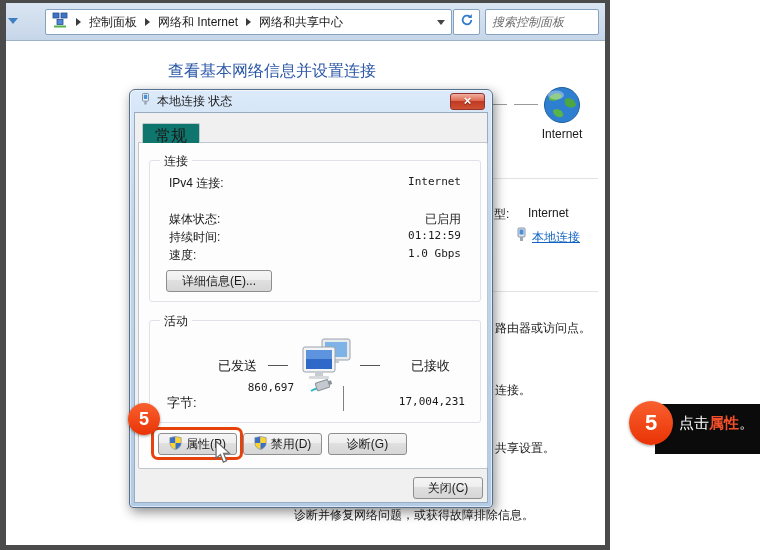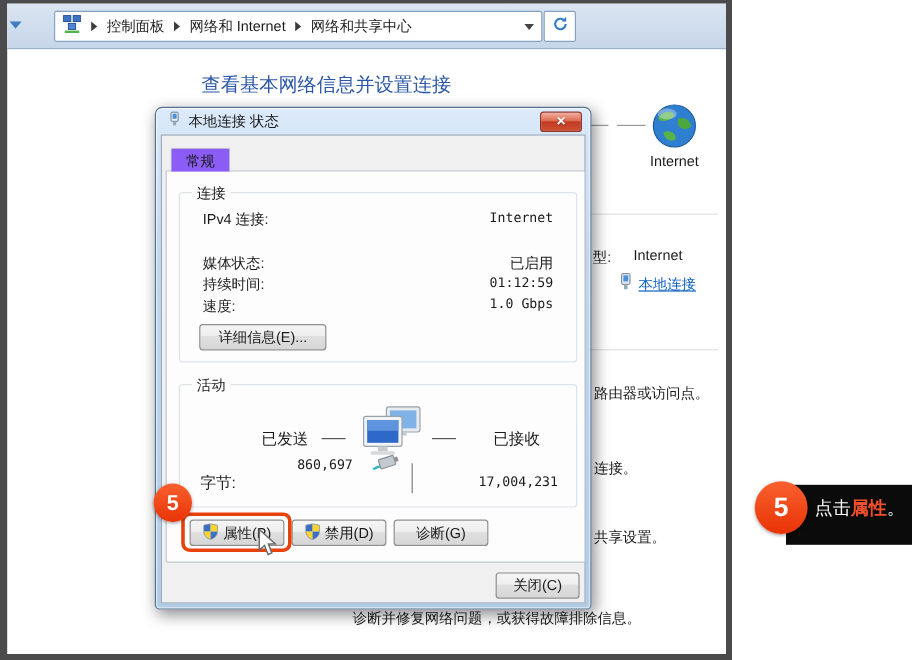--- a/index.html
+++ b/index.html
@@ -45,22 +45,22 @@
   .dialog { position:absolute; left:123px; top:86px; width:364px; height:419px; z-index:20;
     background:linear-gradient(to bottom,#dceafa,#c0d7ee 30%,#b3cce6);
     border:1px solid #56718e; border-radius:6px 6px 4px 4px;
     box-shadow:2px 4px 12px rgba(0,0,0,.45), inset 0 0 0 1px rgba(255,255,255,.55); }
   .titlebar { position:absolute; left:0; top:0; right:0; height:22px; display:flex; align-items:center; padding:0 7px 0 10px; }
   .dlg-title { font-size:12px; color:#1a1a1a; margin-left:6px; white-space:nowrap; }
   .closebtn { margin-left:auto; width:35px; height:17px; border:1px solid #93342a; border-radius:3px;
     background:linear-gradient(#f2b0a2,#dd6a50 45%,#c03a22 50%,#cf5033); color:#fff; font-size:13px; font-weight:bold;
     line-height:14px; text-align:center; cursor:pointer; text-shadow:0 1px 1px rgba(0,0,0,.4); }
   .client { position:absolute; left:4px; right:4px; top:22px; bottom:4px; background:#f0f0f0; border:1px solid #98abc0; }
-  .tab { position:absolute; left:7px; top:10px; height:20px; padding:2px 12px 0; font-size:12px; color:#1a1a1a;
-    background:#8b5cf6; border:1px solid #c0c6ce; border-bottom:none; border-radius:2px 2px 0 0; z-index:3; cursor:default; }
+  .tab { position:absolute; left:7px; top:10px; height:20px; padding:2px 12px 0; font-size:16px; color:#1a1a1a;
+    background:#0f766e; border:1px solid #c0c6ce; border-bottom:none; border-radius:2px 2px 0 0; z-index:3; cursor:default; }
   .tabpage { position:absolute; left:3px; top:29px; width:350px; height:327px; background:#fdfdfd;
     border:1px solid #c0c6ce; border-radius:0 2px 2px 2px; z-index:1; }
   .group { position:absolute; border:1px solid #dfe3e9; border-radius:3px; z-index:2; }
   .group-label { position:absolute; top:-8px; left:10px; background:#fdfdfd; padding:0 4px; font-size:12px; color:#1a1a1a; }
   .row { position:absolute; left:34px; right:26px; height:15px; font-size:12px; color:#1a1a1a; z-index:3; }
   .row .lbl { float:left; }
   .row .val { float:right; font-family:"DejaVu Sans Mono","Liberation Mono",monospace; font-size:11px; }
   .btn { position:absolute; height:22px; border:1px solid #8e8e8e; border-radius:3px; font-size:12px; color:#1a1a1a;
     background:linear-gradient(#f5f5f5,#eeeeee 45%,#e0e0e0 46%,#d6d6d6); display:flex; align-items:center; justify-content:center;
     gap:4px; cursor:pointer; z-index:4; }
@@ -111,20 +111,23 @@
           <span class="crumb">网络和共享中心</span>
           <span class="addr-drop"></span>
         </div>
         <div class="refreshbtn">
           <span>
             <svg width="14" height="14" viewBox="0 0 16 16">
               <path d="M13 8a5 5 0 1 1-1.6-3.7" fill="none" stroke="#2f7acc" stroke-width="2"></path>
               <path d="M13.5 1.2 v4.4 h-4.4 z" fill="#2f7acc"></path>
             </svg>
           </span>
+        </div>
+        <div class="searchbox">
+          <input placeholder="搜索控制面板" style="">
         </div>
       </div>
 
 
       <div class="content">
         <div class="page-heading">查看基本网络信息并设置连接</div>
 
         <span style="position:absolute; left:415px; top:44px;">
           <svg width="38" height="38" viewBox="0 0 38 38">
             <circle cx="19" cy="19" r="17.5" fill="#2f7fd0" stroke="#1d5f9e" stroke-width="1"></circle>

